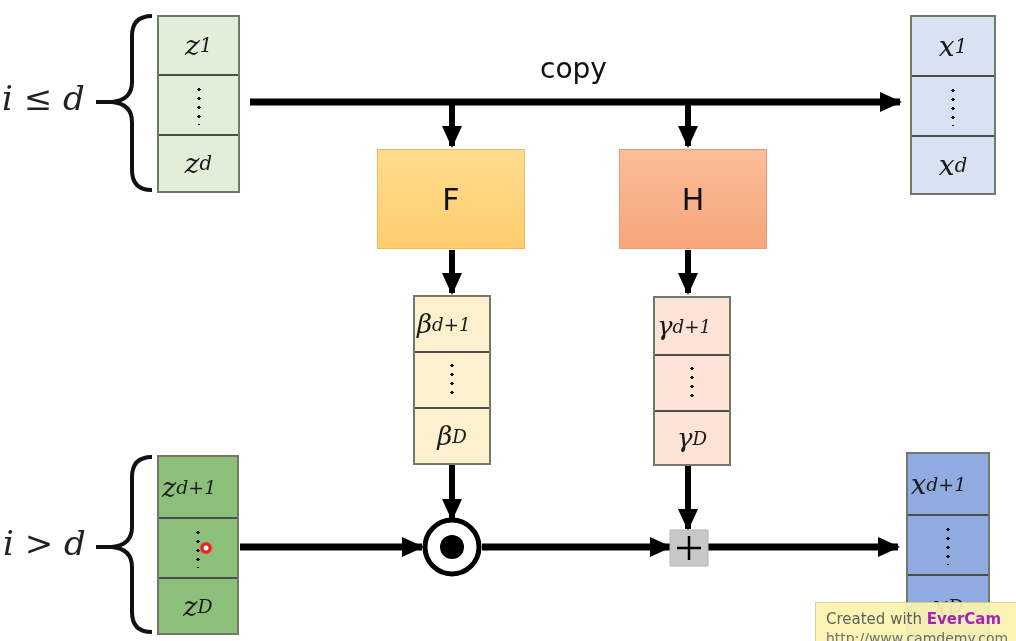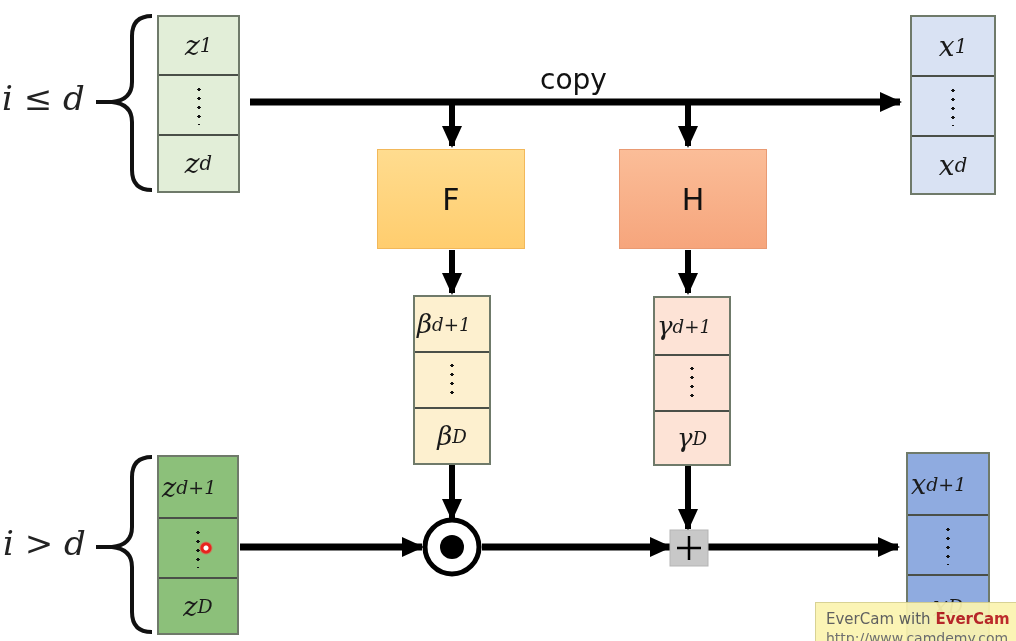--- a/index.html
+++ b/index.html
@@ -7,21 +7,21 @@
   .abs { position:absolute; }
   .vec { position:absolute; border:2px solid #6f7a6a; box-sizing:border-box; }
   .cell { position:absolute; left:0; right:0; box-sizing:border-box; display:flex; align-items:center; justify-content:center; font-family:"DejaVu Serif", serif; font-style:italic; color:#1a1a1a; }
   .cell.mid { border-top:2px solid #4a4f48; border-bottom:2px solid #4a4f48; }
   .dots { width:4px; height:70%; background-image: radial-gradient(circle, #111 1.6px, transparent 1.8px); background-size:4px 9px; background-repeat:repeat-y; }
   sub { font-size:0.7em; vertical-align:-0.35em; font-style:italic; }
   .blk { position:absolute; display:flex; align-items:center; justify-content:center; font-family:"DejaVu Sans", sans-serif; font-size:30px; color:#111; box-sizing:border-box; }
   .label { position:absolute; font-family:"DejaVu Serif", serif; font-size:34px; color:#222; white-space:nowrap;font-style:italic; }
   svg { position:absolute; left:0; top:0; }
   .watermark { position:absolute; left:815px; top:602px; width:220px; height:50px; background:#fbf4b0; border:1px solid #d6cf8c; box-sizing:border-box; font-family:"DejaVu Sans", sans-serif; font-size:15px; color:#555; padding:7px 0 0 10px; white-space:nowrap; opacity:0.93; }
-  .watermark b { color:#b91c1c; }
+  .watermark b { color:#a21caf; }
   .watermark .url { color:#666; font-size:14px; margin-top:2px; }
 </style>
 </head>
 <body>
 
 <svg width="1016" height="641">
   <defs>
     <marker id="ah" markerWidth="10" markerHeight="10" refX="7" refY="5" orient="auto" markerUnits="userSpaceOnUse">
       <path d="M0,0 L10,5 L0,10 z" fill="#000"></path>
     </marker>
@@ -51,21 +51,21 @@
   <circle cx="452" cy="547" r="12" fill="#000"></circle>
 
   <rect x="670" y="530" width="38" height="36" fill="#c8c8c8" stroke="#b5b5b5" stroke-width="1"></rect>
   <line x1="677" y1="548" x2="701" y2="548" stroke="#000" stroke-width="2.5"></line>
   <line x1="689" y1="536" x2="689" y2="560" stroke="#000" stroke-width="2.5"></line>
 </svg>
 
 <div class="label" style="left:2px; top:78px;">i ≤ d</div>
 <div class="label" style="left:3px; top:523px;">i &gt; d</div>
 
-<div class="abs" style="left:540px; top:63px; font-family:'DejaVu Sans',sans-serif; font-size:28px; color:#111;">copy</div>
+<div class="abs" style="left:540px; top:52px; font-family:'DejaVu Sans',sans-serif; font-size:28px; color:#111;">copy</div>
 
 <div class="vec" style="left:157px; top:15px; width:83px; height:178px; background:#e2eed8;">
   <div class="cell" style="top:0; height:57px; font-size:28px;">
     <span>z</span>
       <sub>1</sub>
   </div>
   <div class="cell mid" style="top:57px; height:62px;">
       <div class="dots"></div>
     </div>
   <div class="cell" style="top:119px; height:55px; font-size:28px;">
@@ -142,15 +142,15 @@
   <div class="cell mid" style="top:60px; height:62px;">
       <div class="dots"></div>
     </div>
   <div class="cell" style="top:122px; height:60px; font-size:27px;">
     <span>x</span>
       <sub>D</sub>
   </div>
 </div>
 
 <div class="watermark">
-  <div><span>EverCam with </span><b>EverCam</b></div>
+  <div><span>Created with </span><b>EverCam</b></div>
   <div class="url">http://www.camdemy.com</div>
 </div>
 
 </body></html>

